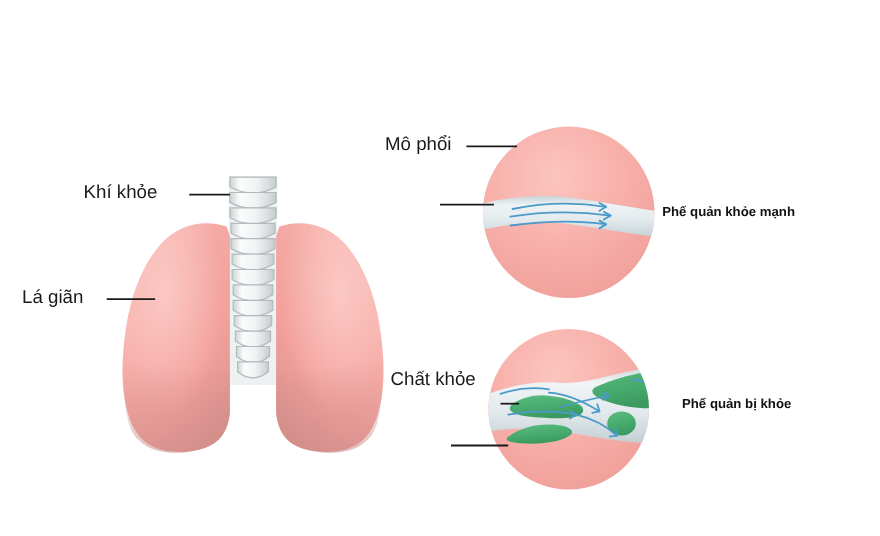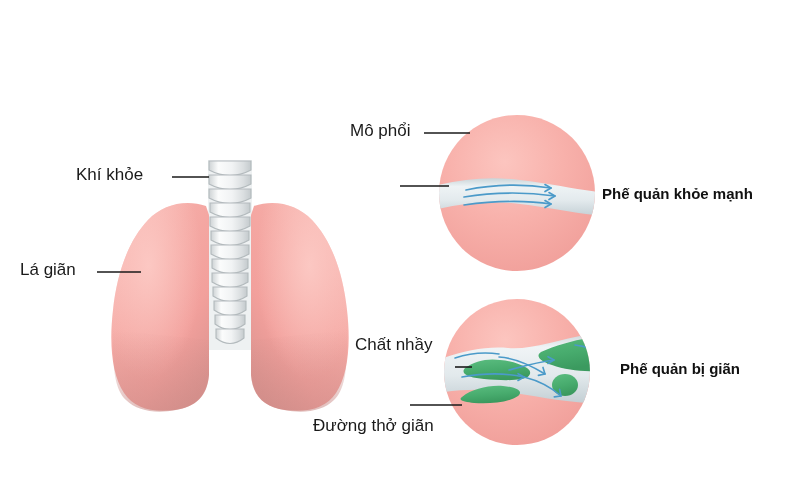--- a/index.html
+++ b/index.html
@@ -29,21 +29,21 @@
     position: absolute;
     color: #1a1a1a;
     font-family: "Liberation Sans", sans-serif;
     font-size: 17px;
     line-height: 1.1;
     white-space: nowrap;
     font-weight: 400;
   }
   .label-bold {
     font-weight: bold;
-    font-size: 15px;
+    font-size: 12px;
     color: #111111;
   }
   .lbl-khi-quan   { left: 76px;  top: 166px; }
   .lbl-la-phoi    { left: 20px;  top: 261px; }
   .lbl-mo-phoi    { left: 350px; top: 122px; }
   .lbl-duong-nho  { left: 272px; top: 174px; }
   .lbl-chat-nhay  { left: 355px; top: 336px; }
   .lbl-duong-gian { left: 313px; top: 417px; }
   .lbl-healthy    { left: 602px; top: 186px; }
   .lbl-dilated    { left: 620px; top: 361px; }
@@ -276,21 +276,20 @@
     </g>
   </svg>
 
   <div class="label-text lbl-khi-quan">Khí khỏe</div>
 
   <div class="label-text lbl-la-phoi">Lá giãn</div>
 
   <div class="label-text lbl-mo-phoi">Mô phổi</div>
 
 
-  <div class="label-text lbl-chat-nhay">Chất nhầy</div>
-
-  <div class="label-text lbl-duong-gian">Đường thở giãn</div>
+  <div class="label-text lbl-chat-nhay">Chất khỏe</div>
+
 
   <div class="label-text label-bold lbl-healthy">Phế quản khỏe mạnh</div>
 
-  <div class="label-text label-bold lbl-dilated">Phế quản bị giãn</div>
+  <div class="label-text label-bold lbl-dilated">Phế quản bị khỏe</div>
 
 </div>
 
 </body></html>

